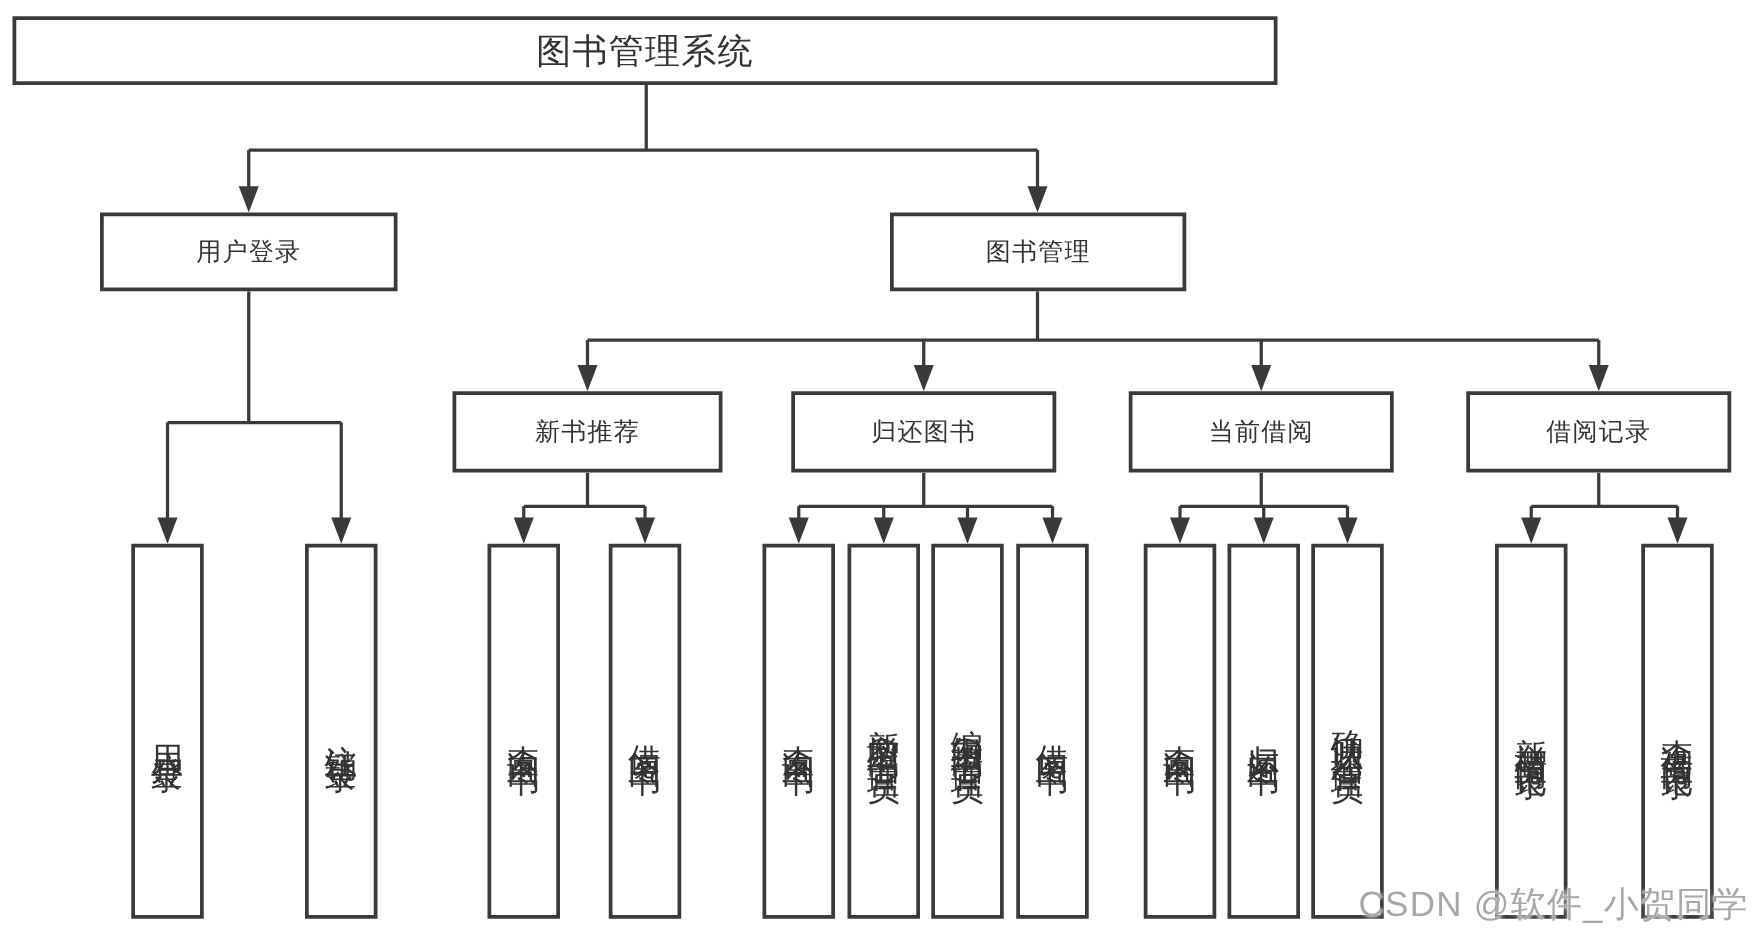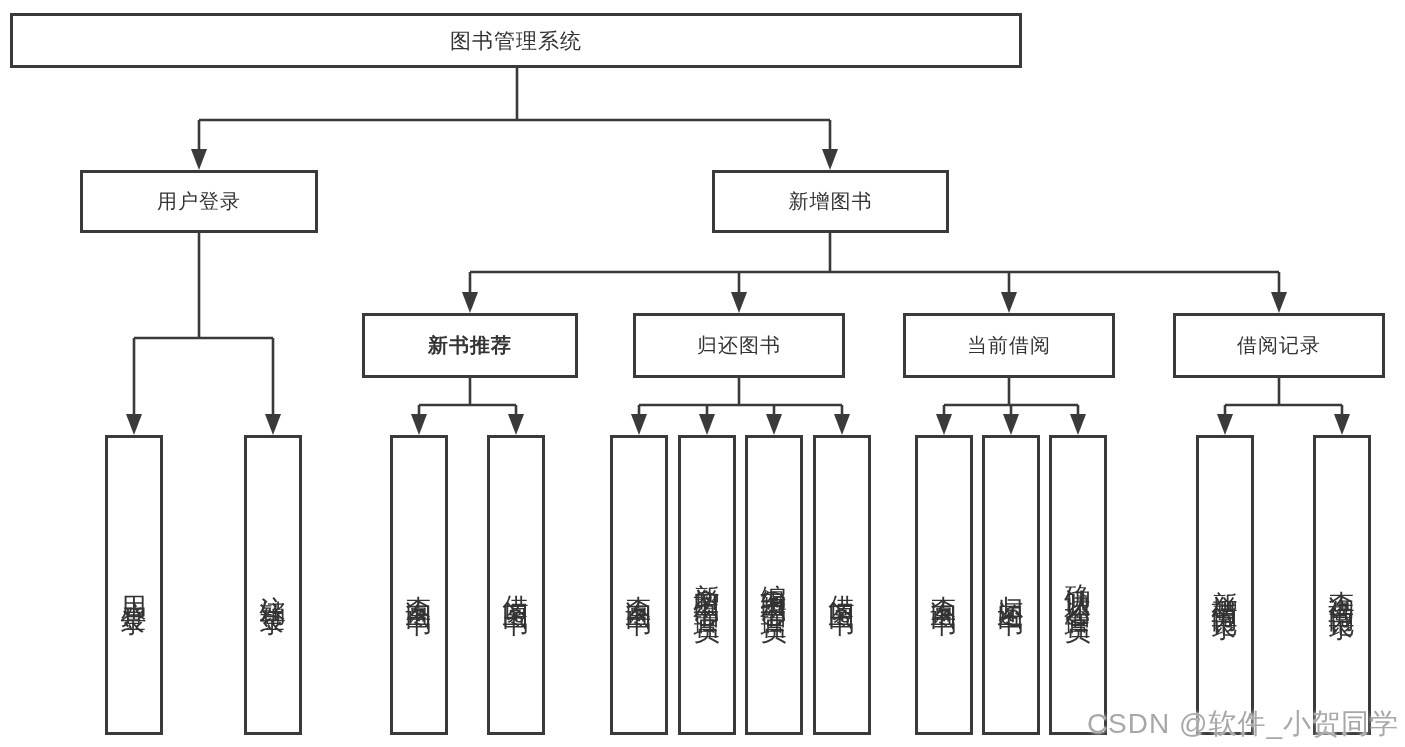--- a/index.html
+++ b/index.html
@@ -26,33 +26,33 @@
     position: absolute;
     box-sizing: border-box;
     border: 3px solid #3a3a3a;
     background: #ffffff;
     display: flex;
     align-items: center;
     justify-content: center;
     color: #333333;
     z-index: 2;
   }
-  .node.h1 { font-size: 21px; letter-spacing: 1px; }
+  .node.h1 { font-size: 28px; letter-spacing: 1px; }
   .node.h2 { font-size: 20px; letter-spacing: 1px; }
   .node.leaf {
     writing-mode: vertical-rl;
     font-size: 26px;
     letter-spacing: 5px;
     line-height: 1;
   }
   
   .n-root   { left: 10px;   top: 13px;  width: 1012px; height: 55px; }
   .n-ul     { left: 80px;   top: 170px; width: 238px;  height: 63px; }
   .n-bm     { left: 712px;  top: 170px; width: 237px;  height: 63px; }
-  .n-nb     { left: 362px;  top: 313px; width: 216px;  height: 65px; font-weight: bold; }
+  .n-nb     { left: 362px;  top: 313px; width: 216px;  height: 65px; }
   .n-bb     { left: 633px;  top: 313px; width: 212px;  height: 65px; }
   .n-cb     { left: 903px;  top: 313px; width: 212px;  height: 65px; }
   .n-br     { left: 1173px; top: 313px; width: 212px;  height: 65px; }
   .leaf     { top: 435px; width: 58px; height: 300px; }
   .l-1  { left: 105px; }
   .l-2  { left: 244px; }
   .l-3  { left: 390px; }
   .l-4  { left: 487px; }
   .l-5  { left: 610px; }
   .l-6  { left: 678px; }
@@ -131,21 +131,21 @@
       <line x1="1225" y1="405" x2="1342" y2="405" stroke="#3a3a3a" stroke-width="2.6"></line>
       <line x1="1225" y1="405" x2="1225" y2="416" stroke="#3a3a3a" stroke-width="2.6"></line>
       <polygon points="1217,414 1233,414 1225,435" fill="#3a3a3a"></polygon>
       <line x1="1342" y1="405" x2="1342" y2="416" stroke="#3a3a3a" stroke-width="2.6"></line>
       <polygon points="1334,414 1350,414 1342,435" fill="#3a3a3a"></polygon>
     </svg>
 
   <div class="node h1 n-root">图书管理系统</div>
 
   <div class="node h2 n-ul">用户登录</div>
-  <div class="node h2 n-bm">新增图书</div>
+  <div class="node h2 n-bm">图书管理</div>
 
   <div class="node h2 n-nb">新书推荐</div>
   <div class="node h2 n-bb">归还图书</div>
   <div class="node h2 n-br">借阅记录</div>
   <div class="node h2 n-cb">当前借阅</div>
 
   <div class="node leaf l-1">用户登录</div>
   <div class="node leaf l-2">注销登录</div>
 
   <div class="node leaf l-3">查询图书</div>

